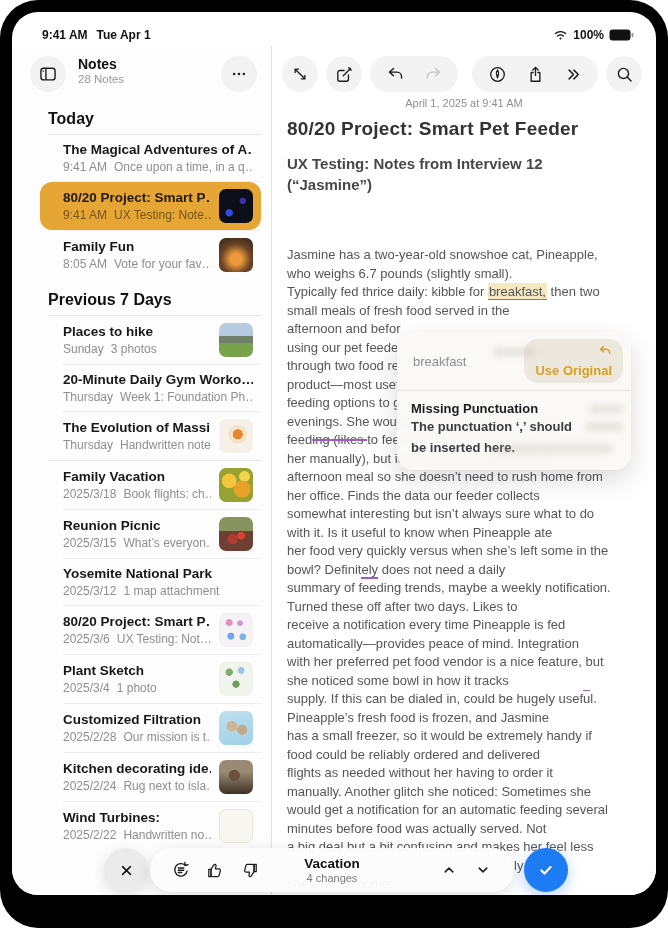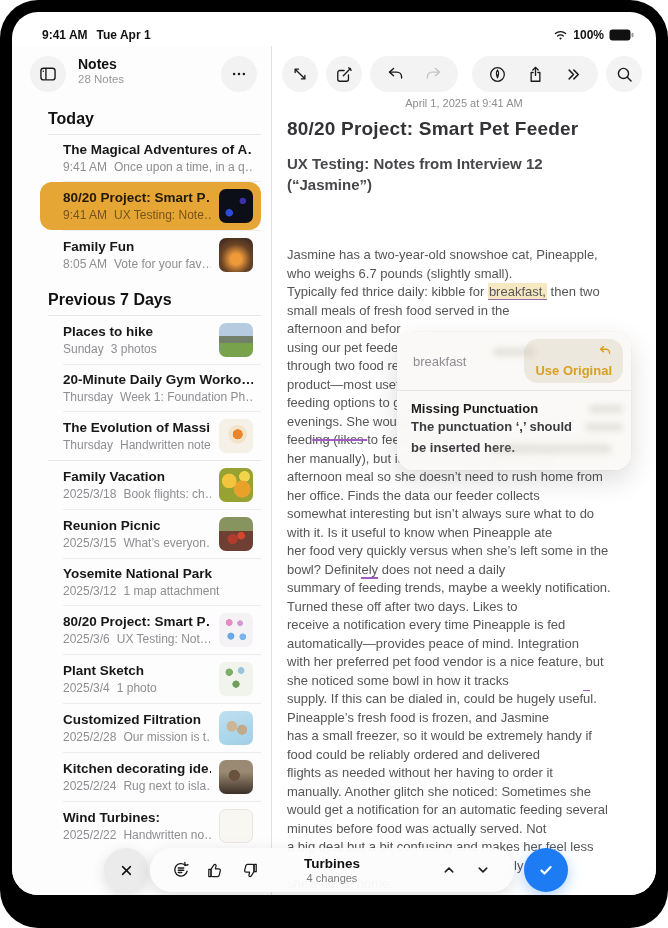--- a/index.html
+++ b/index.html
@@ -448,21 +448,21 @@
           <span>
             <svg width="19" height="19" viewBox="0 0 24 24" fill="none" stroke="#1c1c1e" stroke-width="1.6" stroke-linecap="round" stroke-linejoin="round">
               <g transform="rotate(180 12 12)">
                   <path d="M3.5 10.5h2.8v9.2H3.5z"></path>
                   <path d="M6.3 19c.5.5 1.2.8 2 .8h6.3c1 0 1.8-.7 2-1.6l1.5-6c.3-1.2-.6-2.3-1.8-2.3h-4.4l.8-3.7c.2-1-.5-1.9-1.5-1.9-.5 0-1 .3-1.2.7L6.3 10.5z"></path>
                 </g>
             </svg>
           </span>
         </div>
         <div class="proof-center">
-          <div class="proof-title">Turbines</div>
+          <div class="proof-title">Vacation</div>
           <div class="proof-sub">4 changes</div>
         </div>
         <div class="proof-nav">
           <div class="pbtn">
             <span>
               <svg width="18" height="18" viewBox="0 0 24 24" fill="none" stroke="#1c1c1e" stroke-width="2" stroke-linecap="round" stroke-linejoin="round">
                   <path d="M7 14.5 12 9.5l5 5"></path>
                 </svg>
             </span>
           </div>

